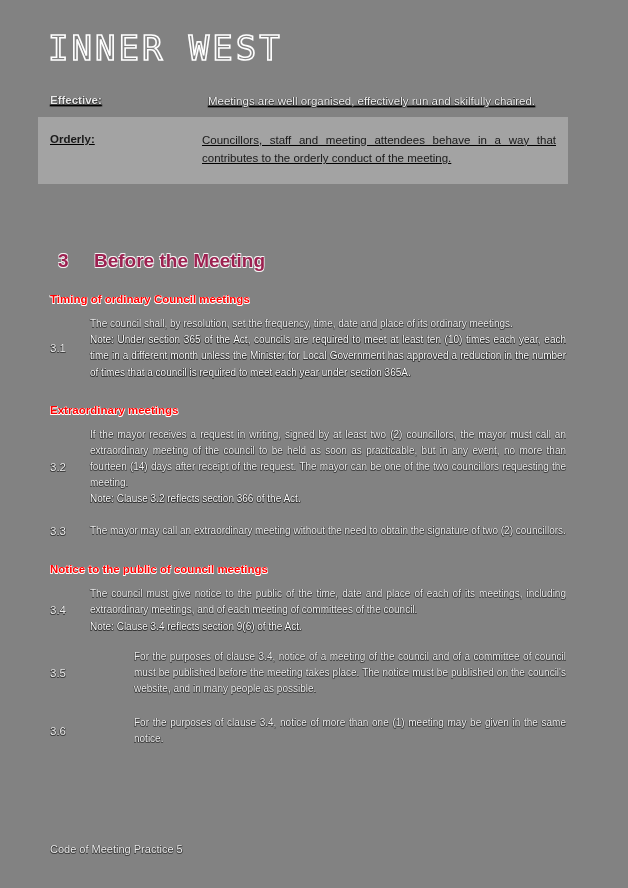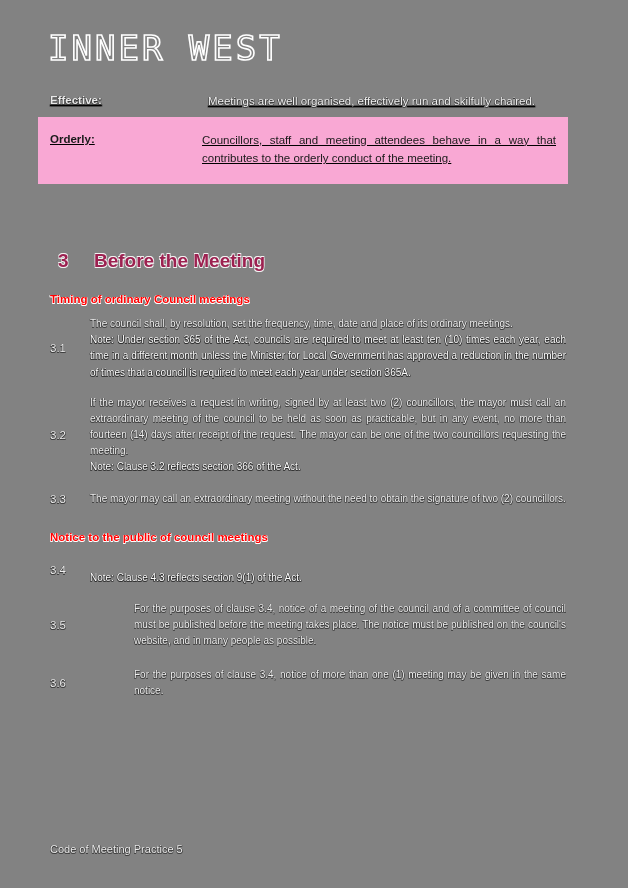--- a/index.html
+++ b/index.html
@@ -51,21 +51,21 @@
     top: 88px;
     width: 506px;
     text-decoration: underline;
   }
   .def-row {
     display: flex;
     align-items: flex-start;
     padding: 4px 0 6px 0;
   }
   .def-row.highlight {
-    background: #f9a8d4;
+    background: #a3a3a3;
     padding: 14px 12px 16px 12px;
     margin-left: -12px;
     width: 506px;
   }
   .def-term {
     width: 158px;
     flex: 0 0 158px;
     font-size: 11.5px;
     font-weight: bold;
     color: #e8e8e8;
@@ -212,20 +212,21 @@
     <div class="sub-heading">Timing of ordinary Council meetings</div>
 
     <div class="clause">
       <div class="clause-num">3.1</div>
       <div class="clause-body">
         <span>The council shall, by resolution, set the frequency, time, date and place of its ordinary meetings.</span><br>
         <span class="clause-note">Note: Under section 365 of the Act, councils are required to meet at least ten (10) times each year, each time in a different month unless the Minister for Local Government has approved a reduction in the number of times that a council is required to meet each year under section 365A.</span>
       </div>
     </div>
 
+    <div class="sub-heading sp">Extraordinary meetings</div>
 
     <div class="clause">
       <div class="clause-num">3.2</div>
       <div class="clause-body">
         <span>If the mayor receives a request in writing, signed by at least two (2) councillors, the mayor must call an extraordinary meeting of the council to be held as soon as practicable, but in any event, no more than fourteen (14) days after receipt of the request. The mayor can be one of the two councillors requesting the meeting.</span><br>
         <span class="clause-note">Note: Clause 3.2 reflects section 366 of the Act.</span>
       </div>
     </div>
 
     <div class="clause">
@@ -233,22 +234,22 @@
       <div class="clause-body">
         <span>The mayor may call an extraordinary meeting without the need to obtain the signature of two (2) councillors.</span>
       </div>
     </div>
 
     <div class="sub-heading sp">Notice to the public of council meetings</div>
 
     <div class="clause">
       <div class="clause-num">3.4</div>
       <div class="clause-body">
-        <br>
-        <span class="clause-note">Note: Clause 4.3 reflects section 9(1) of the Act.</span>
+        <span>The council must give notice to the public of the time, date and place of each of its meetings, including extraordinary meetings, and of each meeting of committees of the council.</span><br>
+        <span class="clause-note">Note: Clause 3.4 reflects section 9(6) of the Act.</span>
       </div>
     </div>
 
     <div class="clause" style="gap:44px;">
       <div class="clause-num">3.5</div>
       <div class="clause-body">
         <span>For the purposes of clause 3.4, notice of a meeting of the council and of a committee of council must be published before the meeting takes place. The notice must be published on the council's website, and in many people as possible.</span>
       </div>
     </div>
 

